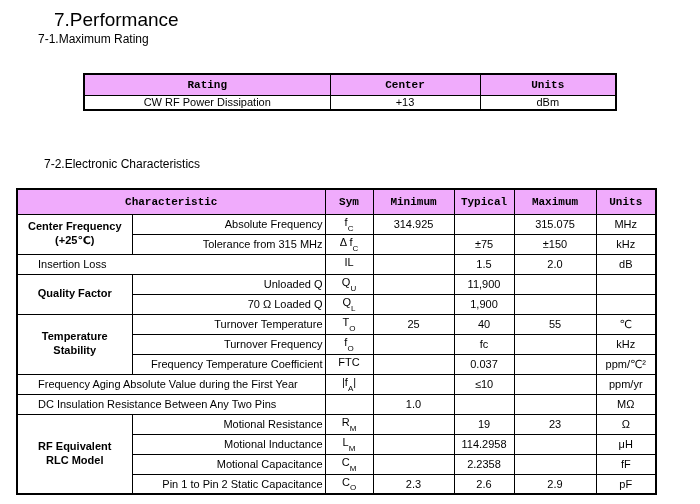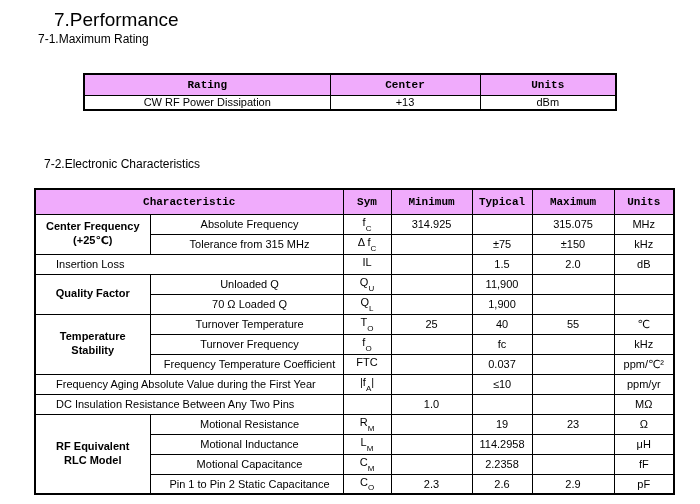--- a/index.html
+++ b/index.html
@@ -28,25 +28,25 @@
   }
   table { border: 2px solid #000; }
   th { background: #f0abfc; font-weight: bold; font-family: Liberation Mono, monospace; }
 
   
   #max-rating { left: 83px; top: 73px; width: 532px; }
   #max-rating th { height: 21px; }
   #max-rating td { height: 15px; margin-top: 32px; }
 
   
-  #elec { left: 34px; top: 188px; width: 641px; }
+  #elec { left: 16px; top: 188px; width: 641px; }
   #elec th { height: 25px; }
   #elec td { height: 20px; }
   #elec td.grp { white-space: pre-line; line-height: 1.25; font-weight: bold; }
-  #elec td.chr { text-align: center; padding-left: 8px; }
+  #elec td.chr { text-align: right; padding-left: 8px; }
   #elec td.full { text-align: left; padding-left: 20px; }
   sub { font-size: 8px; position: relative; top: 1px; }
 </style>
 </head>
 <body>
 
 <div class="sec-title">7.Performance</div>
 <div class="sub-title" id="sub1">7-1.Maximum Rating</div>
 
 <table id="max-rating">

